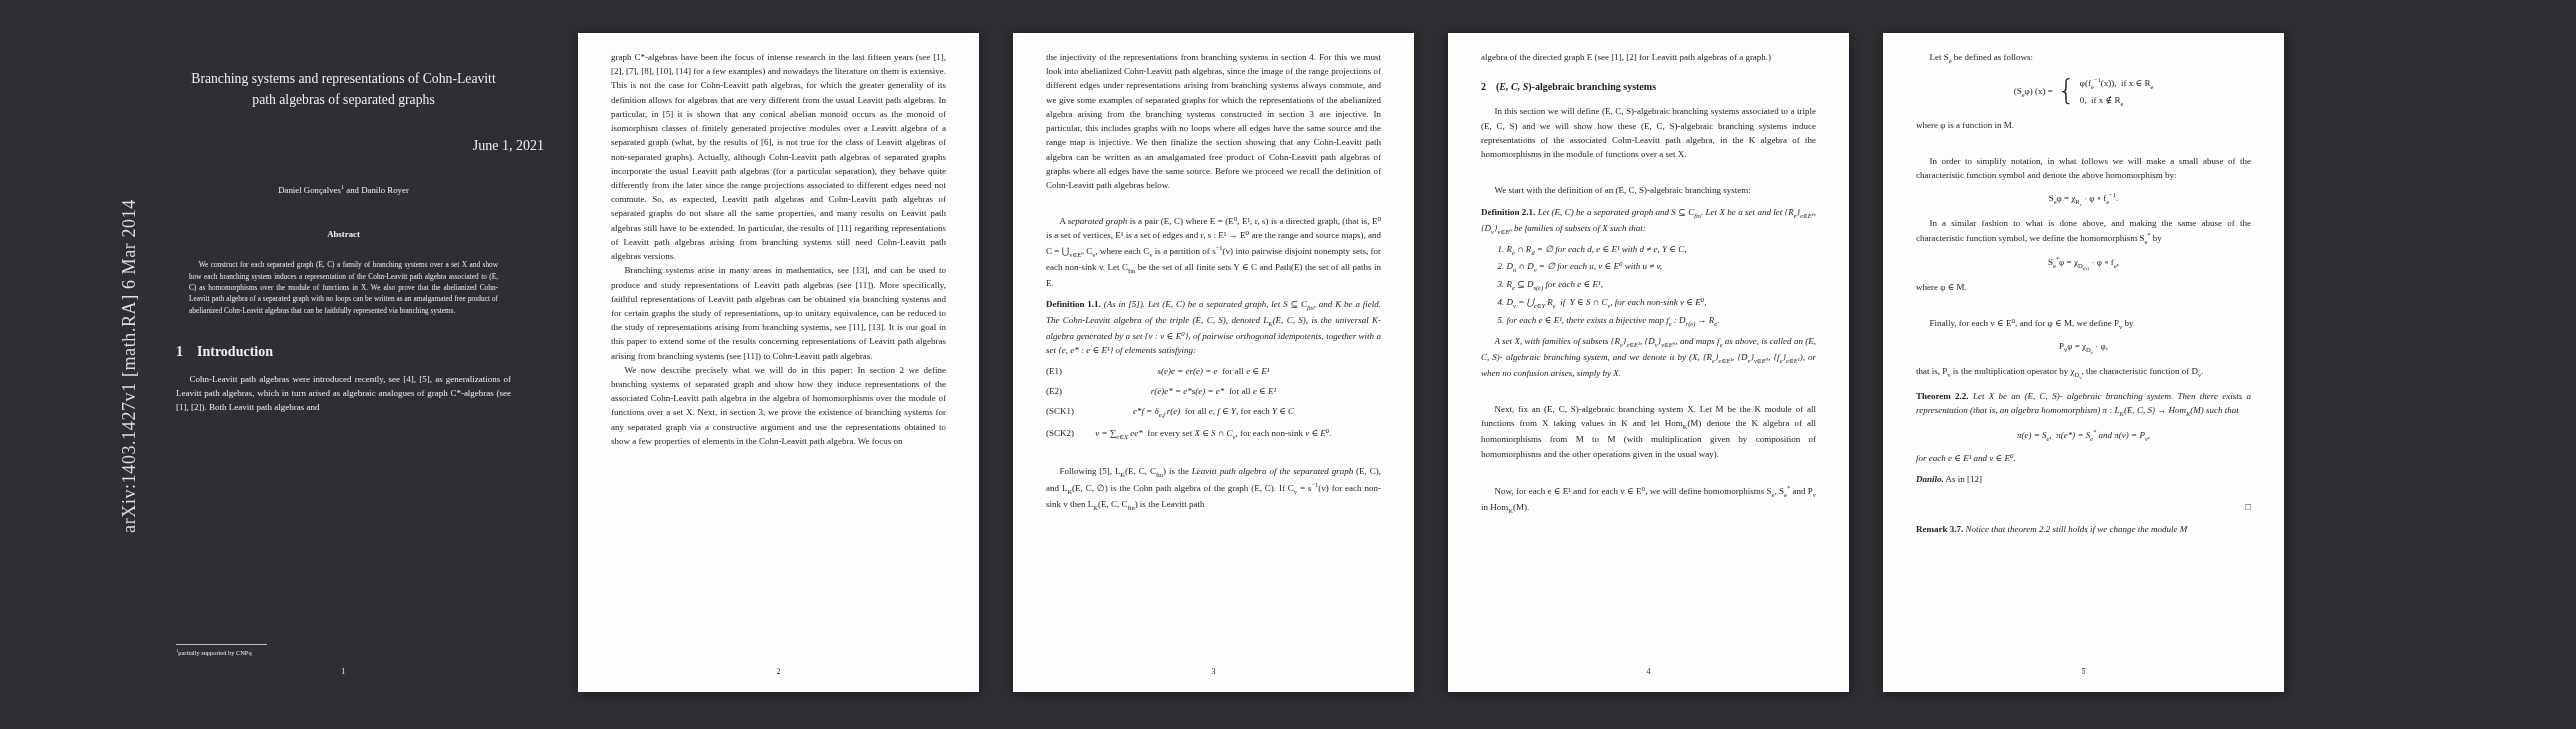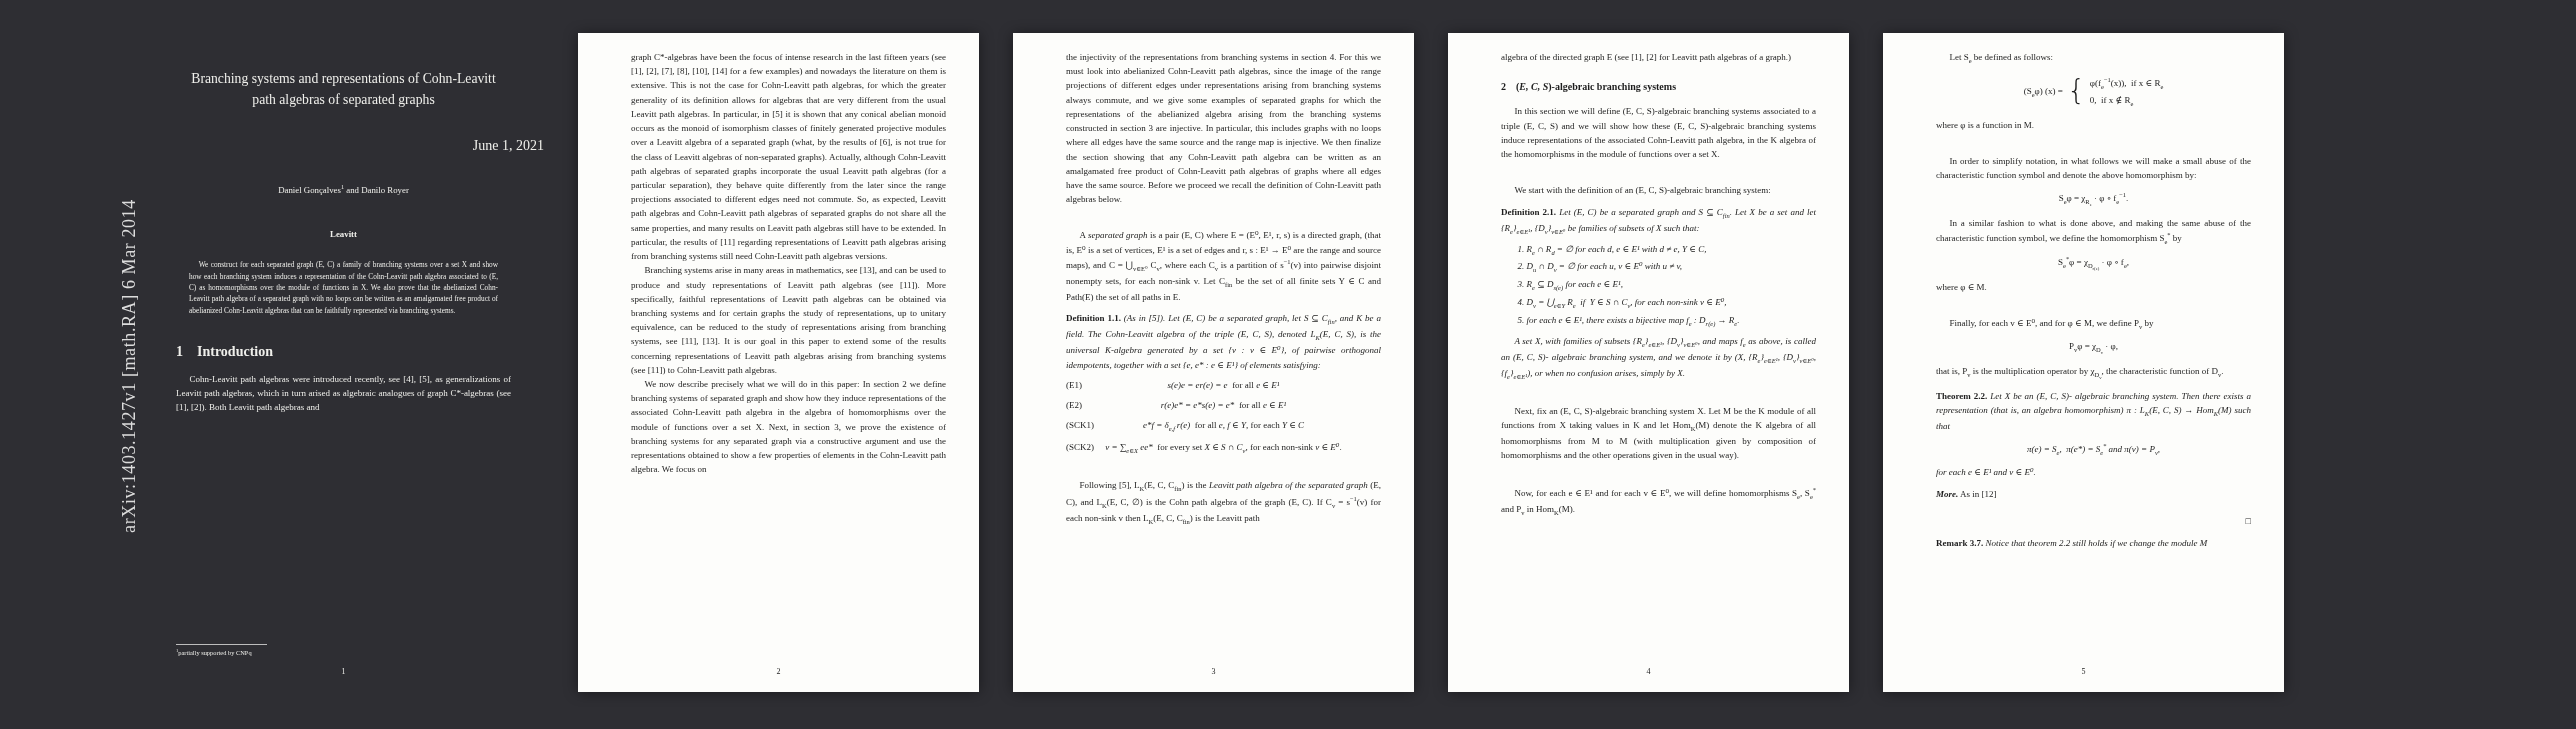--- a/index.html
+++ b/index.html
@@ -16,21 +16,20 @@
     position: absolute; left: -82px; top: 354px; width: 425px; height: 24px;
     text-align: center; transform: rotate(-90deg); transform-origin: center;
     color: var(--arxiv_text, #dcdcdc); font-size: 18px; letter-spacing: 0.6px; white-space: nowrap;
   }
 
   .pages { position: absolute; left: 143px; top: 33px; display: flex; gap: 34px; }
   .page { position: relative; width: 401px; height: 659px; flex: 0 0 auto; }
   .page.light {
     background: var(--page_bg, #fdfdfb); color: var(--page_text, #1d1d1d);
     box-shadow: 0 1.2px 13.4px rgba(0,0,0,.45);
-    padding-left: 20px;
   }
   .page.dark { color: var(--dark_page_text, #efefeb); }
 
   .page-inner { padding: 17px 33px 0; font-size: 9px; line-height: 1.58; }
   .para { margin: 0; text-align: justify; }
   .indent { text-indent: 13.4px; }
   .blockgap { margin-top: 22px; }
   .pagenum { position: absolute; bottom: 16px; left: 0; width: 100%; text-align: center; font-size: 8px; }
 
   
@@ -78,21 +77,21 @@
 <div class="canvas">
 
   <div class="arxiv">arXiv:1403.1427v1  [math.RA]  6 Mar 2014</div>
 
   <div class="pages">
 
     <section class="page dark">
       <h1 class="p1-title">Branching systems and representations of Cohn-Leavitt path algebras of separated graphs</h1>
       <div class="p1-date">June 1, 2021</div>
       <div class="p1-authors">Daniel Gonçalves<sup>1</sup> and Danilo Royer</div>
-      <div class="p1-abshead">Leavitt</div>
+      <div class="p1-abshead">Abstract</div>
       <p class="p1-abstract">We construct for each separated graph (E, C) a family of branching systems over a set X and show how each branching system induces a representation of the Cohn-Leavitt path algebra associated to (E, C) as homomorphisms over the module of functions in X. We also prove that the abelianized Cohn-Leavitt path algebra of a separated graph with no loops can be written as an amalgamated free product of abelianized Cohn-Leavitt algebras that can be faithfully represented via branching systems.</p>
       <h2 class="p1-sec">1 Introduction</h2>
       <p class="p1-body">Cohn-Leavitt path algebras were introduced recently, see [4], [5], as generalizations of Leavitt path algebras, which in turn arised as algebraic analogues of graph C*-algebras (see [1], [2]). Both Leavitt path algebras and</p>
       <div class="p1-foot">
         <div class="footrule"></div>
         <div class="p1-footnote"><sup>1</sup>partially supported by CNPq</div>
       </div>
       <div class="pagenum">1</div>
     </section>
 
@@ -178,21 +177,21 @@
         <p class="para indent blockgap">Finally, for each v ∈ E⁰, and for φ ∈ M, we define P<sub>v</sub> by</p>
         <div class="eqc">P<sub>v</sub>φ = χ<sub>D<sub>v</sub></sub> · φ,</div>
         <p class="para">that is, P<sub>v</sub> is the multiplication operator by χ<sub>D<sub>v</sub></sub>, the characteristic function of D<sub>v</sub>.</p>
         <p class="para thm">
           <b class="thm-label">Theorem 2.2.</b>
           <span class="thm-body">Let X be an (E, C, S)- algebraic branching system. Then there exists a representation (that is, an algebra homomorphism) π : L<sub>K</sub>(E, C, S) → Hom<sub>K</sub>(M) such that</span>
         </p>
         <div class="eqc thm-body">π(e) = S<sub>e</sub>,&nbsp; π(e*) = S<sub>e</sub><sup>*</sup> and π(v) = P<sub>v</sub>,</div>
         <p class="para thm-after">for each e ∈ E¹ and v ∈ E⁰.</p>
         <p class="para thm">
-          <b class="proof-label">More.</b>
+          <b class="proof-label">Danilo.</b>
           <span>As in [12]</span>
         </p>
         <div class="qed">□</div>
         <p class="para thm">
           <b class="thm-label">Remark 3.7.</b>
           <span class="thm-body">Notice that theorem 2.2 still holds if we change the module M</span>
         </p>
       </div>
       <div class="pagenum">5</div>
     </section>

